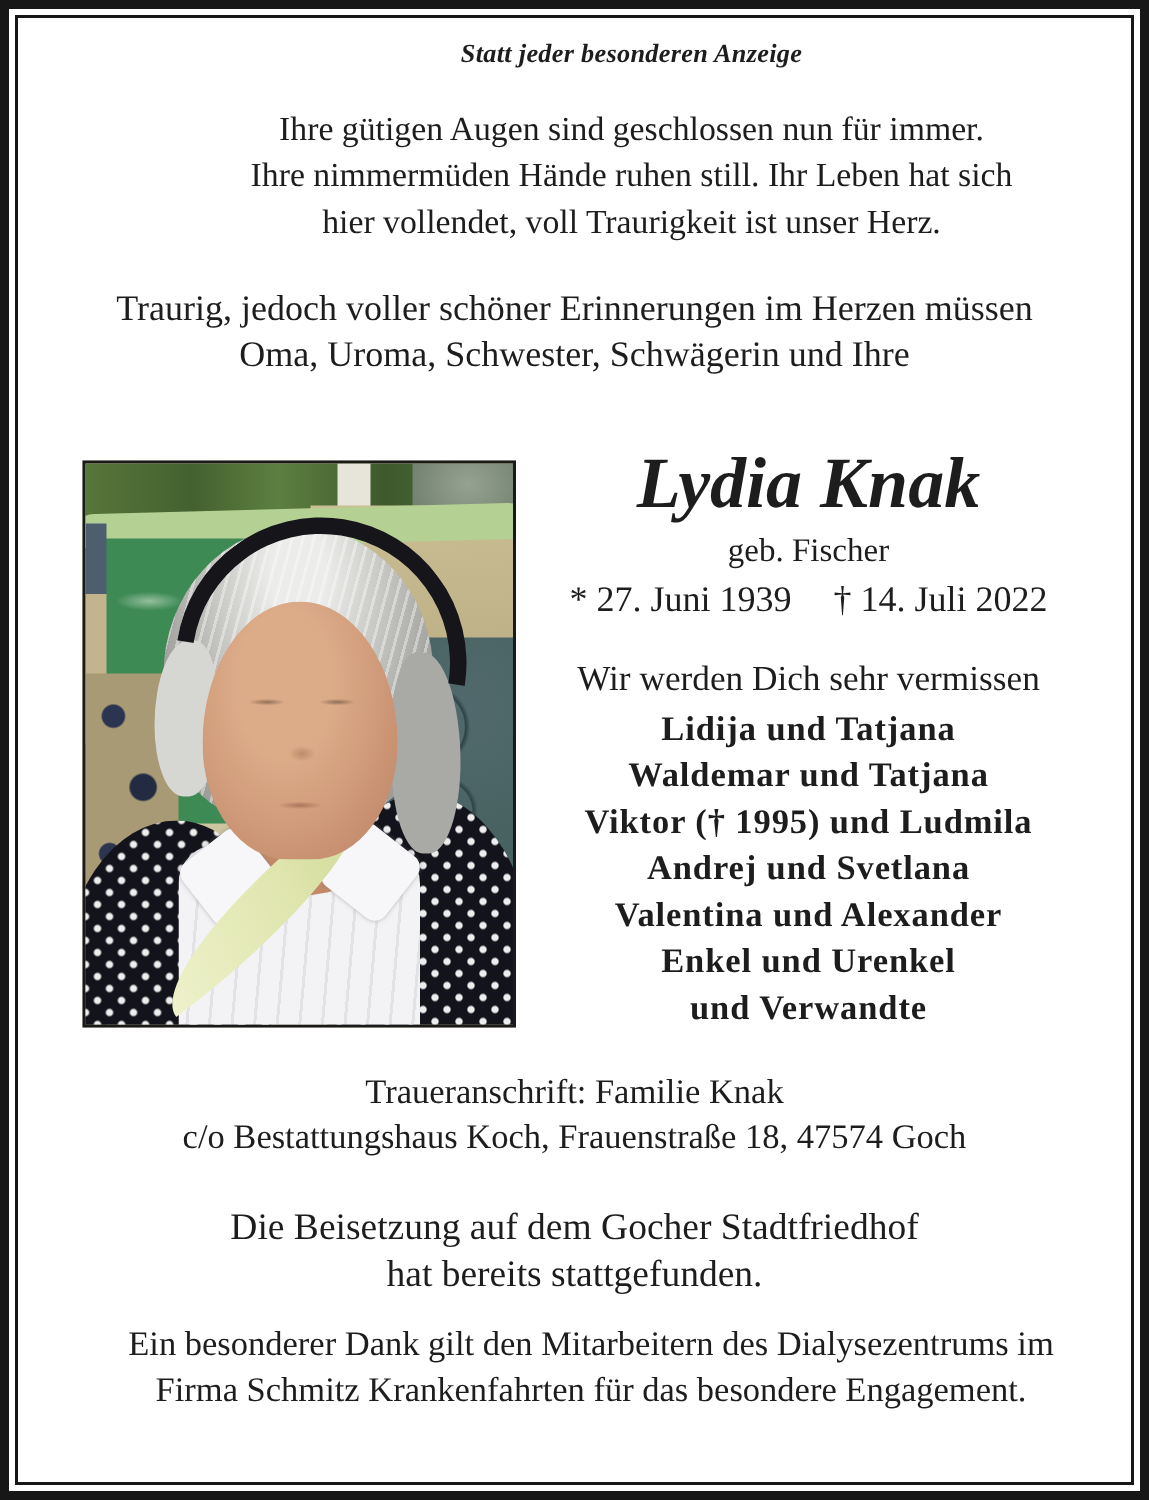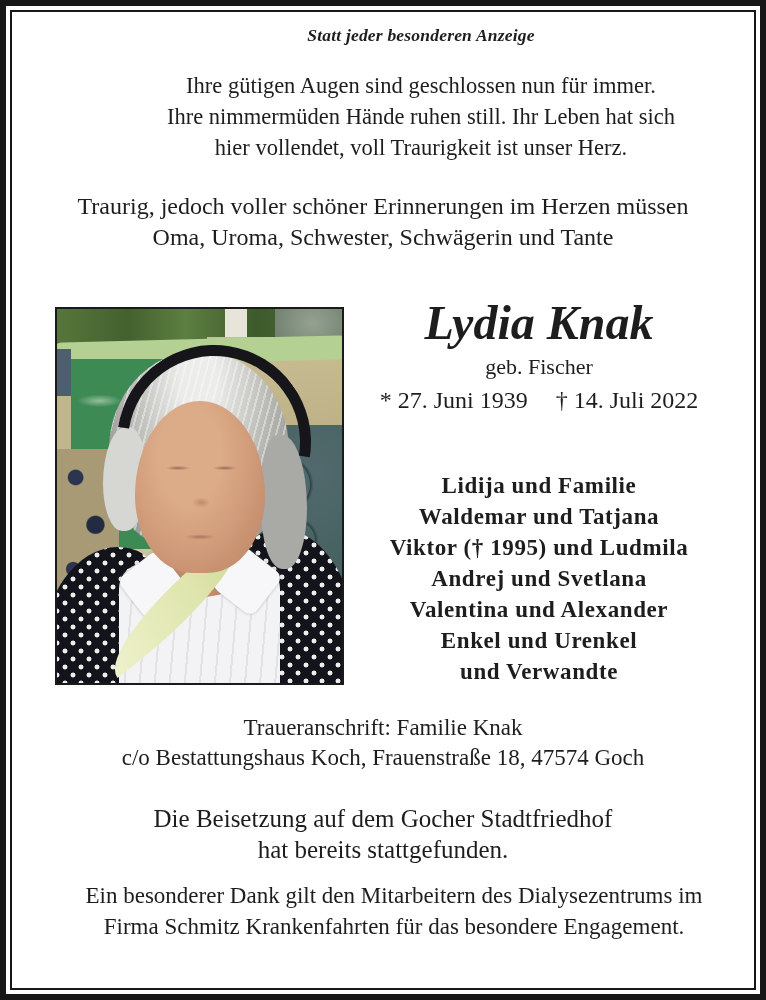--- a/index.html
+++ b/index.html
@@ -101,21 +101,21 @@
 <div class="abs center header-line">Statt jeder besonderen Anzeige</div>
 
 <div class="abs center epigraph">
   <div>Ihre gütigen Augen sind geschlossen nun für immer.</div>
   <div>Ihre nimmermüden Hände ruhen still. Ihr Leben hat sich</div>
   <div>hier vollendet, voll Traurigkeit ist unser Herz.</div>
 </div>
 
 <div class="abs center intro">
   <div>Traurig, jedoch voller schöner Erinnerungen im Herzen müssen</div>
-  <div>Oma, Uroma, Schwester, Schwägerin und Tante</div>
+  <div>Oma, Uroma, Schwester, Schwägerin und Ihre</div>
 </div>
 
 <div class="abs photo">
   <div class="abs ph-green-top"></div>
   <div class="abs ph-white-strip"></div>
   <div class="abs ph-gray-blob"></div>
   <div class="abs ph-panel-beige"></div>
   <div class="abs ph-cushion-band"></div>
   <div class="abs ph-panel-green"></div>
   <div class="abs ph-edge-left"></div>
@@ -134,22 +134,23 @@
   <div class="abs ph-face"></div>
   <div class="abs ph-headband"></div>
 </div>
 
 <div class="abs right-col" style="height:1000px;">
   <div class="abs name">Lydia Knak</div>
   <div class="abs maiden">geb. Fischer</div>
   <div class="abs dates">
     <span class="birth">* 27. Juni 1939</span><span>† 14. Juli 2022</span>
   </div>
+  <div class="abs farewell">Wir werden Dich sehr vermissen</div>
   <div class="abs mourners">
-    <div>Lidija und Familie</div>
+    <div>Lidija und Tatjana</div>
     <div>Waldemar und Tatjana</div>
     <div>Viktor († 1995) und Ludmila</div>
     <div>Andrej und Svetlana</div>
     <div>Valentina und Alexander</div>
     <div>Enkel und Urenkel</div>
     <div>und Verwandte</div>
   </div>
 </div>
 
 <div class="abs center address">

